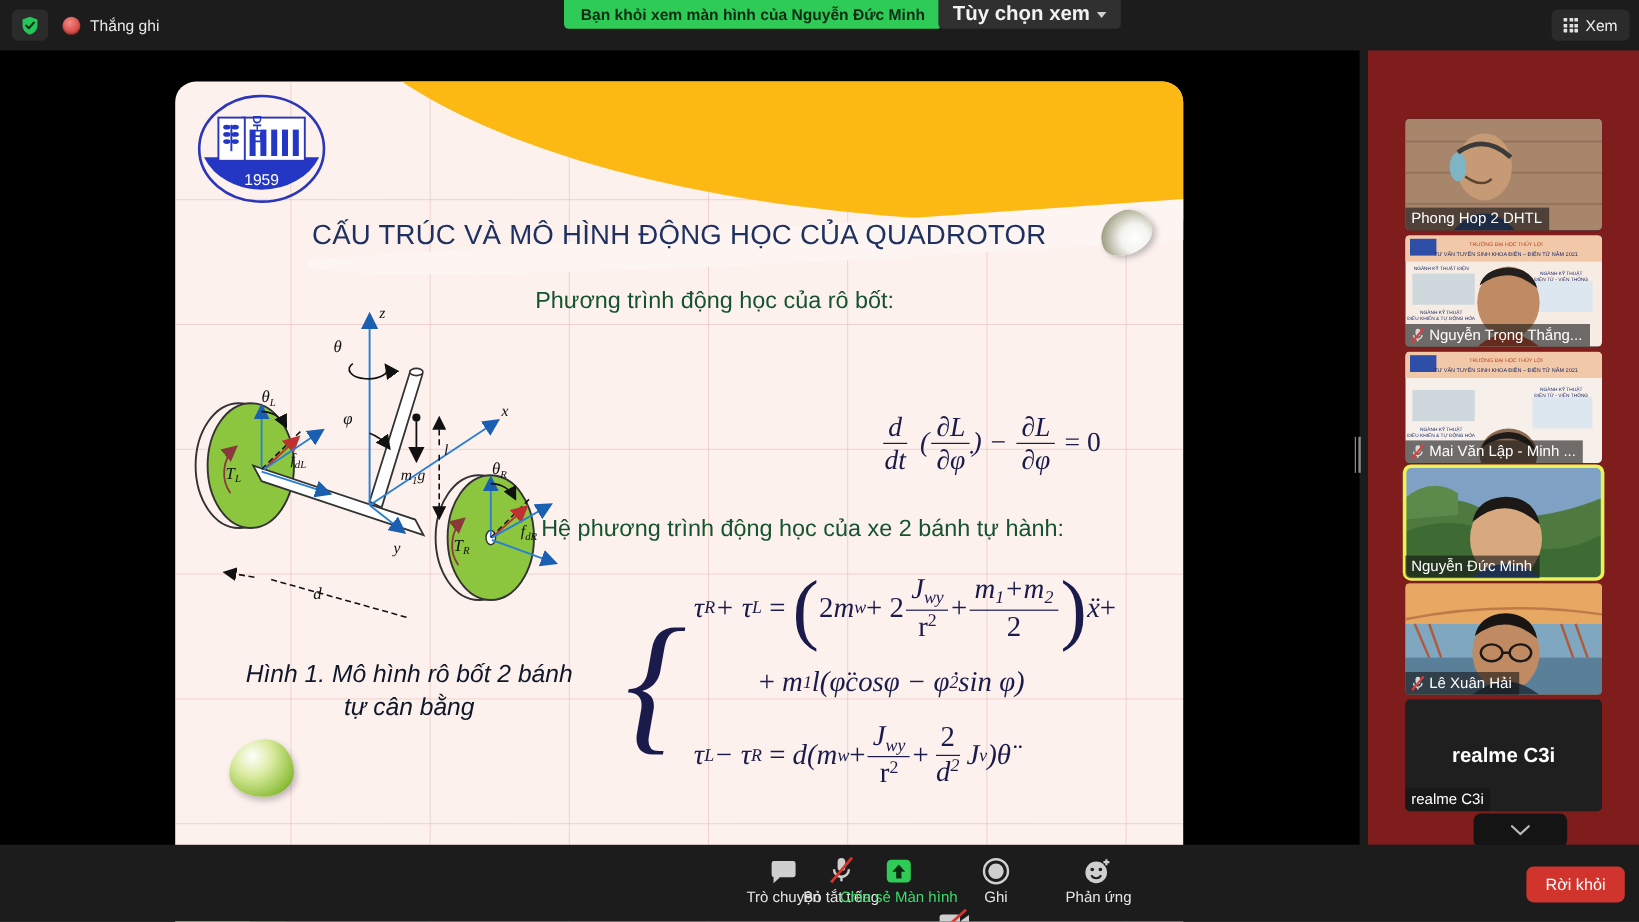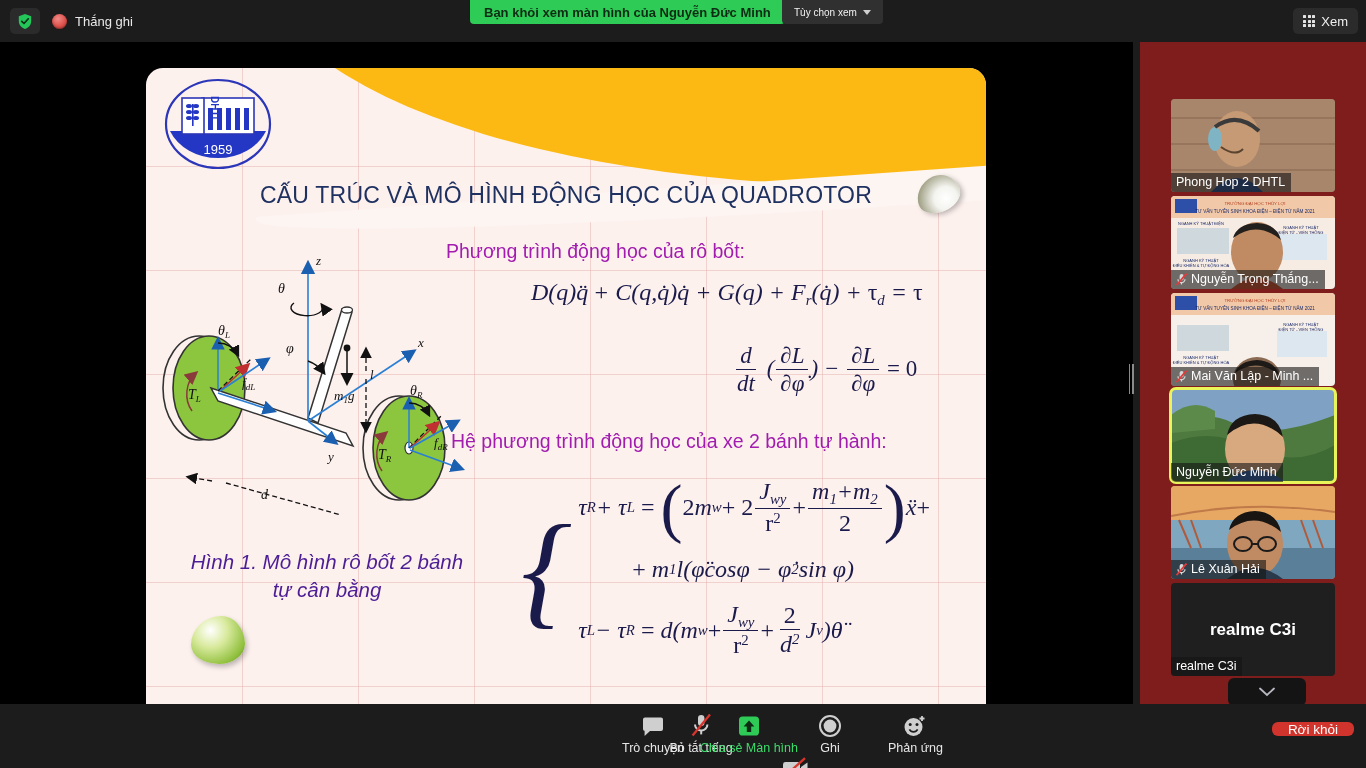--- a/index.html
+++ b/index.html
@@ -29,23 +29,23 @@
   .rec-label { color: #e8e8e8; font-size: 13px; }
 
   .share-banner {
     position: absolute; left: 470px; top: 0px; height: 24px;
     background: #2ecc56; color: #0e2b14; font-size: 13px; font-weight: bold;
     display: flex; align-items: center; justify-content: center;
     padding: 0 14px; border-radius: 0 0 4px 4px; white-space: nowrap;
   }
   .view-opts {
     position: absolute; left: 782px; top: 0px; height: 24px;
-    background: #303030; color: #f2f2f2; font-size: 10px;
+    background: #303030; color: #f2f2f2; font-size: 17px;
     display: flex; align-items: center; gap: 6px;
-    padding: 0 12px; border-radius: 0 0 4px 4px; white-space: nowrap;
+    padding: 0 12px; border-radius: 0 0 4px 4px; white-space: nowrap; font-weight: bold;
   }
   .chev-d { width: 0; height: 0; border-left: 4px solid transparent; border-right: 4px solid transparent; border-top: 5px solid #cfcfcf; }
 
   .view-btn {
     position: absolute; right: 8px; top: 8px; height: 26px;
     display: flex; align-items: center; gap: 6px; padding: 0 10px;
     border-radius: 5px; background: #2b2b2b; color: #f0f0f0; font-size: 13px;
   }
   .grid-ico { display: grid; grid-template-columns: repeat(3,3px); grid-template-rows: repeat(3,3px); gap: 1.5px; }
   .grid-ico i { background: #e3e3e3; border-radius: .5px; }
@@ -85,21 +85,21 @@
     background: #ffffff;
     clip-path: polygon(0 36%, 100% 100%, 0 100%);
   }
   .d5 { left: 45px; top: 548px; width: 54px; height: 48px; background: radial-gradient(circle at 36% 30%, #ffffff 0%, #d9ea9e 35%, #8fbf3c 75%, #4e7a1c 100%); z-index: 3; }
 
   .slide-title {
     position: absolute; left: 0; right: 0; top: 114px; text-align: center;
     color: #1f3161; font-size: 23px; letter-spacing: .2px; z-index: 5;
   }
   .eq-head {
-    position: absolute; color: #a21caf; font-size: 19.5px; z-index: 5;
+    position: absolute; color: #14532d; font-size: 19.5px; z-index: 5;
   }
   .h1 { left: 300px; top: 172px; }
   .h2 { left: 385px; top: 291px; }
   .h3 { left: 305px; top: 362px; }
 
   .mathrow { position: absolute; z-index: 5; color: #1b1b4b; font-family: "Liberation Serif", serif; }
   .m1 { left: 385px; top: 211px; font-size: 24px; font-style: italic; }
   .m2 { left: 585px; top: 275px; font-size: 23px; font-style: italic; }
   .m3 { left: 375px; top: 410px; font-size: 24px; font-style: italic; }
 
@@ -112,22 +112,22 @@
     font-size: 128px; line-height: 0.8; font-family: "Liberation Serif", serif;
     display: inline-block; vertical-align: middle; font-weight: 300;
   }
   .bigparen { font-size: 66px; line-height: .55; display: inline-block; vertical-align: middle; font-style: normal; }
 
   .sys { display: flex; align-items: center; gap: 6px; }
   .sys-rows { display: flex; flex-direction: column; gap: 18px; }
   .sys-row { white-space: nowrap; display: flex; align-items: center; }
 
   .caption {
-    position: absolute; left: 16px; top: 480px; width: 330px; text-align: center;
-    color: #4c1d95; font-size: 20.5px; font-style: italic; line-height: 1.35; z-index: 6;
+    position: absolute; left: 30px; top: 480px; width: 330px; text-align: center;
+    color: #0f172a; font-size: 20.5px; font-style: italic; line-height: 1.35; z-index: 6;
   }
 
   
   .diagram { position: absolute; left: 10px; top: 175px; width: 330px; height: 290px; z-index: 5; }
 
   
   .drag-handle {
     position: absolute; left: 1127px; top: 362px; width: 8px; height: 34px;
     display: flex; gap: 2px; align-items: center; justify-content: center;
   }
@@ -161,21 +161,21 @@
   
   .toolbar { position: absolute; left: 0; bottom: 0; width: 1366px; height: 64px; background: #1c1c1c; }
   .tb-item {
     position: absolute; top: 8px; display: flex; flex-direction: column;
     align-items: center; gap: 3px; color: #e6e6e6; font-size: 12.5px;
   }
   .tb-ico { height: 26px; display: flex; align-items: flex-end; justify-content: center; }
   .with-caret { position: relative; }
   .green { color: #3ddc6b; }
   .leave-btn {
-    position: absolute; right: 12px; top: 18px; height: 14px;
+    position: absolute; right: 12px; top: 18px; height: 30px;
     background: #d0342c; color: #fff; font-size: 13.5px;
     display: flex; align-items: center; padding: 0 16px; border-radius: 6px; text-align: right;
   }
 </style>
 </head>
 <body>
 
 <div class="app">
 
   <div class="topbar">
@@ -320,23 +320,20 @@
         <path d="M226 228 a22 26 0 0 1 4 -38" fill="none" stroke="#8a3a3a" stroke-width="1.5" marker-end="url(#ar)"></path>
         <text x="222" y="216" font-family="Liberation Serif, serif" font-size="14" font-style="italic" fill="#111">T<tspan font-size="9" dy="3">R</tspan></text>
 
         <line x1="56" y1="238" x2="32" y2="234" stroke="#111" stroke-width="1.3" stroke-dasharray="5,3" marker-end="url(#ak)"></line>
         <line x1="70" y1="240" x2="185" y2="272" stroke="#111" stroke-width="1.3" stroke-dasharray="5,3"></line>
         <text x="105" y="256" font-family="Liberation Serif, serif" font-size="14" font-style="italic" fill="#111">d</text>
       </svg>
 
       <div class="eq-head h1">Phương trình động học của rô bốt:</div>
 
-      <div class="mathrow m1">
-        D(q)q̈ + C(q,q̇)q̇ + G(q) + F<span class="sub">r</span>(q̇) + <span style="font-style:normal">τ</span><span class="sub">d</span> = <span style="font-style:normal">τ</span>
-      </div>
 
 
       <div class="mathrow m2">
         <span class="frac">
             <span class="num">d</span>
             <span class="den">dt</span>
           </span>
         (<span class="frac">
             <span class="num">∂L</span>
             <span class="den">∂φ̇</span>

